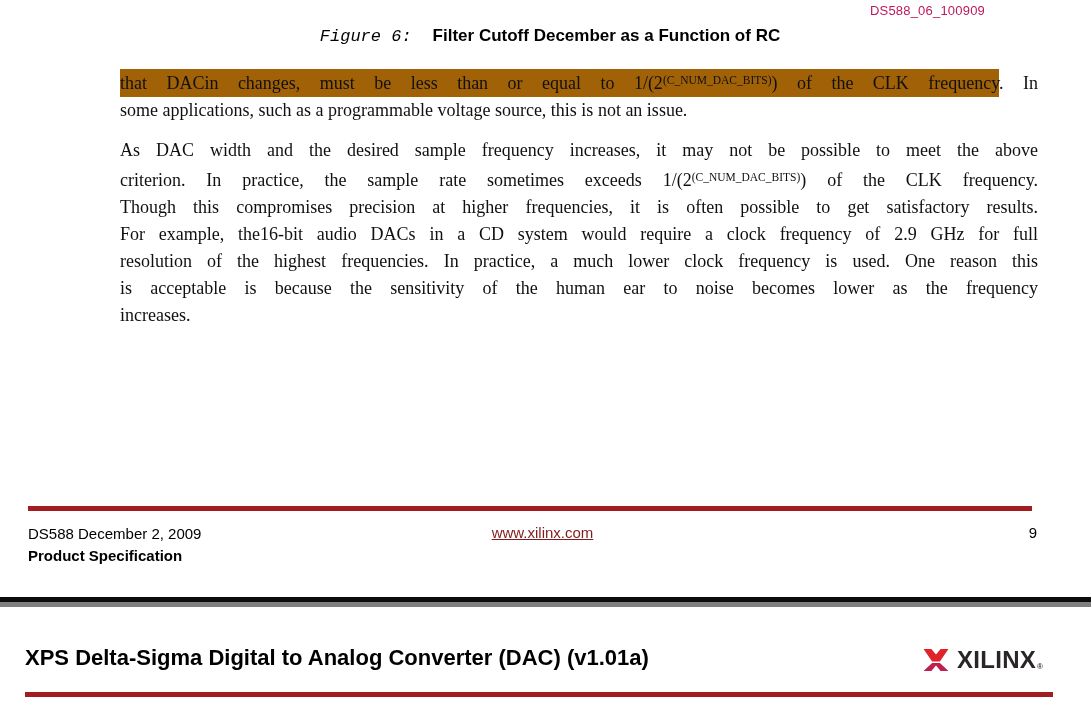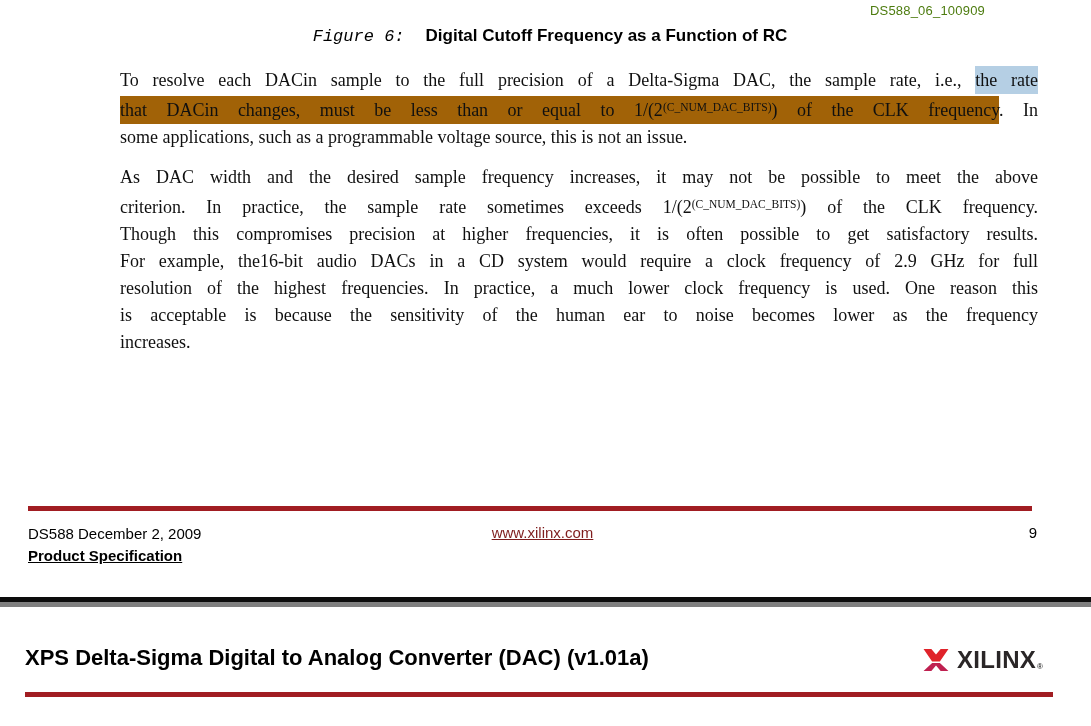--- a/index.html
+++ b/index.html
@@ -2,41 +2,41 @@
 <html><head>
 <meta charset="utf-8">
 <style>
   * { box-sizing: border-box; }
   html,body { margin:0; padding:0; background:#fff; }
   .canvas{
     position:relative; width:1091px; height:726px; background:#ffffff;
     overflow:hidden; font-family:"Liberation Sans", sans-serif; color:#000;
   }
   
-  .watermark{ position:absolute; top:3px; right:106px; font-size:13px; color:#4d7c0f; letter-spacing:0.2px; }
+  .watermark{ position:absolute; top:3px; right:106px; font-size:13px; color:#be185d; letter-spacing:0.2px; }
   
   .figcap{ position:absolute; top:26px; left:120px; width:860px; text-align:center; font-size:17px; }
   .figcap-label{ font-style:italic; margin-right:21px;font-family:Liberation Mono, monospace; }
   .figcap-title{ font-weight:bold; }
   
   .bodytext{
     position:absolute; left:120px; top:67px; width:918px;
     font-family:"Liberation Serif","DejaVu Serif",serif;
     font-size:18px; line-height:27px; color:#101010;
   }
   .para{ margin:0; }
   .p2{ margin-top:13px; }
   .line{ text-align:justify; }
   .line.just{ text-align-last:justify; -moz-text-align-last:justify; }
   .hl{ padding:4px 0; }
   .sup{ font-size:11.5px; vertical-align:5px; letter-spacing:0; }
   
   .frule{ position:absolute; left:28px; top:506px; width:1004px; height:5px; }
   .fleft{ position:absolute; left:28px; top:523px; font-size:15px; line-height:22px; }
-  .bold{ font-weight:bold;text-decoration:underline; }
+  .bold{ font-weight:bold; }
   .fcenter{ position:absolute; left:0; top:524px; width:1085px; text-align:center; font-size:15px; }
   .flink{ text-decoration:underline; cursor:pointer; }
   .fpage{ position:absolute; top:524px; right:54px; font-size:15px; }
   
   .sep-black{ position:absolute; left:0; top:597px; width:1091px; height:5px; }
   .sep-gray{ position:absolute; left:0; top:602px; width:1091px; height:5px; }
   
   .nptitle{ position:absolute; left:25px; top:645px; font-size:22px; font-weight:bold; }
   .logo{ position:absolute; right:48px; top:646px; display:flex; align-items:center; }
   .logox{ width:28px; height:28px; margin-right:7px; }
@@ -47,27 +47,26 @@
 </head>
 <body>
 
 <div class="canvas">
 
   <section>
 
     <div class="watermark">DS588_06_100909</div>
 
     <div class="figcap">
-      <span class="figcap-label">Figure 6:</span><span class="figcap-title">Digital Cutoff Frequency as a Function of RC</span>
+      <span class="figcap-label">Figure 6:</span><span class="figcap-title">Filter Cutoff December as a Function of RC</span>
     </div>
 
     <div class="bodytext">
 
       <div class="para">
-        <div class="line just"><span>To resolve each DACin sample to the full precision of a Delta-Sigma DAC, the sample rate, i.e., </span><span class="hl" style="background-color: rgb(181, 207, 228);">the rate</span></div>
         <div class="line just"><span class="hl" style="background-color: #a16207;"><span>that DACin changes, must be less than or equal to 1/(2</span><span class="sup">(C_NUM_DAC_BITS)</span><span>) of the CLK frequency</span></span><span>. In</span></div>
         <div class="line">some applications, such as a programmable voltage source, this is not an issue.</div>
       </div>
 
       <div class="para p2">
         <div class="line just">As DAC width and the desired sample frequency increases, it may not be possible to meet the above</div>
         <div class="line just"><span>criterion. In practice, the sample rate sometimes exceeds 1/(2</span><span class="sup">(C_NUM_DAC_BITS)</span><span>) of the CLK frequency.</span></div>
         <div class="line just">Though this compromises precision at higher frequencies, it is often possible to get satisfactory results.</div>
         <div class="line just">For example, the16-bit audio DACs in a CD system would require a clock frequency of 2.9 GHz for full</div>
         <div class="line just">resolution of the highest frequencies. In practice, a much lower clock frequency is used. One reason this</div>

